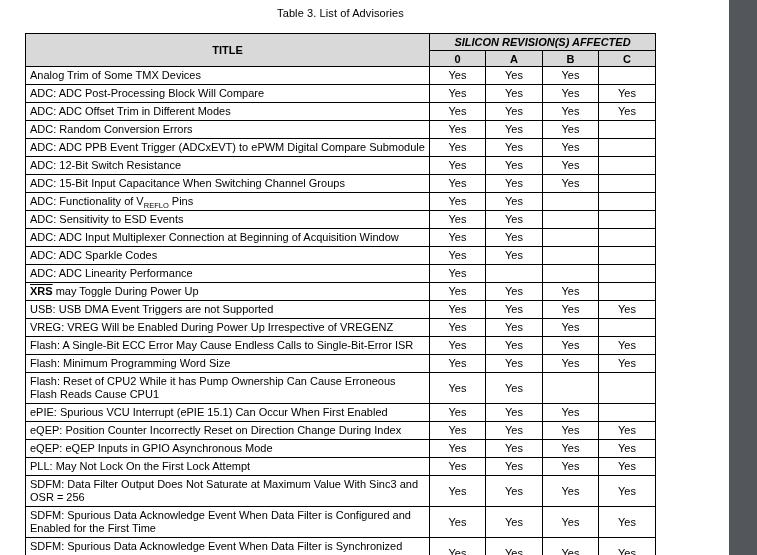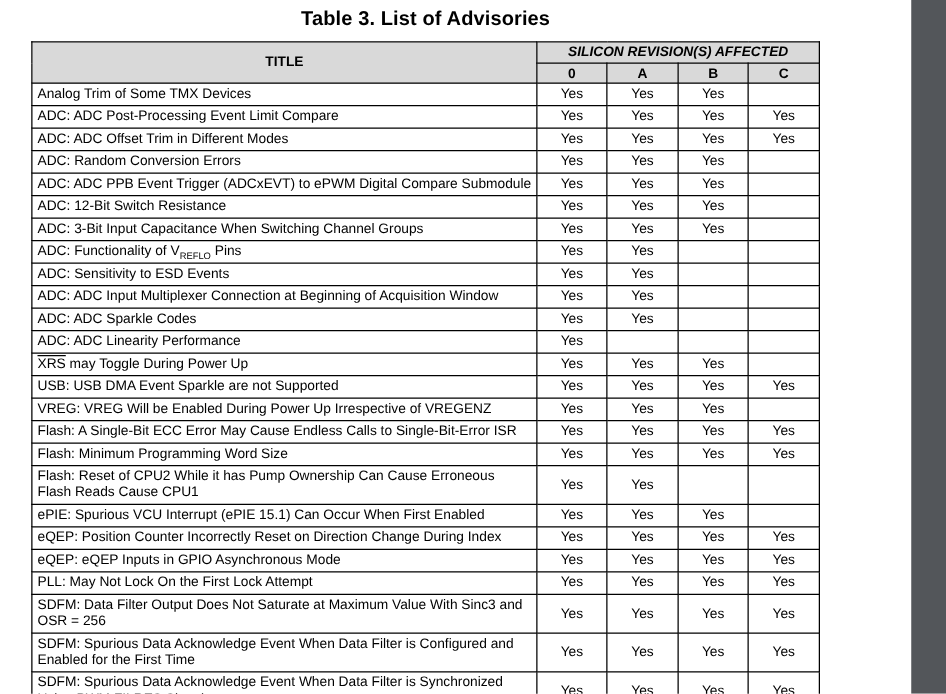--- a/index.html
+++ b/index.html
@@ -11,22 +11,22 @@
     background: #ffffff;
     font-family: "Liberation Sans", sans-serif;
     position: relative;
   }
   .doc-title {
     position: absolute;
     top: 7px;
     left: 25px;
     width: 631px;
     text-align: center;
-    font-size: 16px;
-    font-weight: bold;
+    font-size: 11px;
+    font-weight: normal;
     color: #000;
     letter-spacing: 0.1px;
   }
   .viewer-strip {
     position: absolute;
     top: 0;
     right: 0;
     width: 28px;
     height: 555px;
     background: #53565a;
@@ -63,21 +63,21 @@
   td.rev-cell {
     text-align: center;
     vertical-align: middle;
     padding: 2px 2px;
     line-height: 13px;
   }
   td.title-cell sub {
     font-size: 7.5px;
     line-height: 0;
   }
-  .overline { text-decoration: overline; }
+  .overline { text-decoration: overline; font-weight: bold; }
 </style>
 </head>
 <body>
 
 <div class="doc-title">Table 3. List of Advisories</div>
 
 <table class="advisories">
   <colgroup>
     <col style="width:404px">
     <col style="width:56px">
@@ -99,21 +99,21 @@
   </thead>
   <tbody>
       <tr>
         <td class="title-cell"><span>Analog Trim of Some TMX Devices</span></td>
         <td class="rev-cell">Yes</td>
         <td class="rev-cell">Yes</td>
         <td class="rev-cell">Yes</td>
         <td class="rev-cell"></td>
       </tr>
       <tr>
-        <td class="title-cell"><span>ADC: ADC Post-Processing Event Limit Compare</span></td>
+        <td class="title-cell"><span>ADC: ADC Post-Processing Block Will Compare</span></td>
         <td class="rev-cell">Yes</td>
         <td class="rev-cell">Yes</td>
         <td class="rev-cell">Yes</td>
         <td class="rev-cell">Yes</td>
       </tr>
       <tr>
         <td class="title-cell"><span>ADC: ADC Offset Trim in Different Modes</span></td>
         <td class="rev-cell">Yes</td>
         <td class="rev-cell">Yes</td>
         <td class="rev-cell">Yes</td>
@@ -134,21 +134,21 @@
         <td class="rev-cell"></td>
       </tr>
       <tr>
         <td class="title-cell"><span>ADC: 12-Bit Switch Resistance</span></td>
         <td class="rev-cell">Yes</td>
         <td class="rev-cell">Yes</td>
         <td class="rev-cell">Yes</td>
         <td class="rev-cell"></td>
       </tr>
       <tr>
-        <td class="title-cell"><span>ADC: 3-Bit Input Capacitance When Switching Channel Groups</span></td>
+        <td class="title-cell"><span>ADC: 15-Bit Input Capacitance When Switching Channel Groups</span></td>
         <td class="rev-cell">Yes</td>
         <td class="rev-cell">Yes</td>
         <td class="rev-cell">Yes</td>
         <td class="rev-cell"></td>
       </tr>
       <tr>
         <td class="title-cell"><span>ADC: Functionality of V</span><sub>REFLO</sub><span> Pins</span></td>
         <td class="rev-cell">Yes</td>
         <td class="rev-cell">Yes</td>
         <td class="rev-cell"></td>
@@ -183,21 +183,21 @@
         <td class="rev-cell"></td>
       </tr>
       <tr>
         <td class="title-cell"><span class="overline">XRS</span><span> may Toggle During Power Up</span></td>
         <td class="rev-cell">Yes</td>
         <td class="rev-cell">Yes</td>
         <td class="rev-cell">Yes</td>
         <td class="rev-cell"></td>
       </tr>
       <tr>
-        <td class="title-cell"><span>USB: USB DMA Event Sparkle are not Supported</span></td>
+        <td class="title-cell"><span>USB: USB DMA Event Triggers are not Supported</span></td>
         <td class="rev-cell">Yes</td>
         <td class="rev-cell">Yes</td>
         <td class="rev-cell">Yes</td>
         <td class="rev-cell">Yes</td>
       </tr>
       <tr>
         <td class="title-cell"><span>VREG: VREG Will be Enabled During Power Up Irrespective of VREGENZ</span></td>
         <td class="rev-cell">Yes</td>
         <td class="rev-cell">Yes</td>
         <td class="rev-cell">Yes</td>

